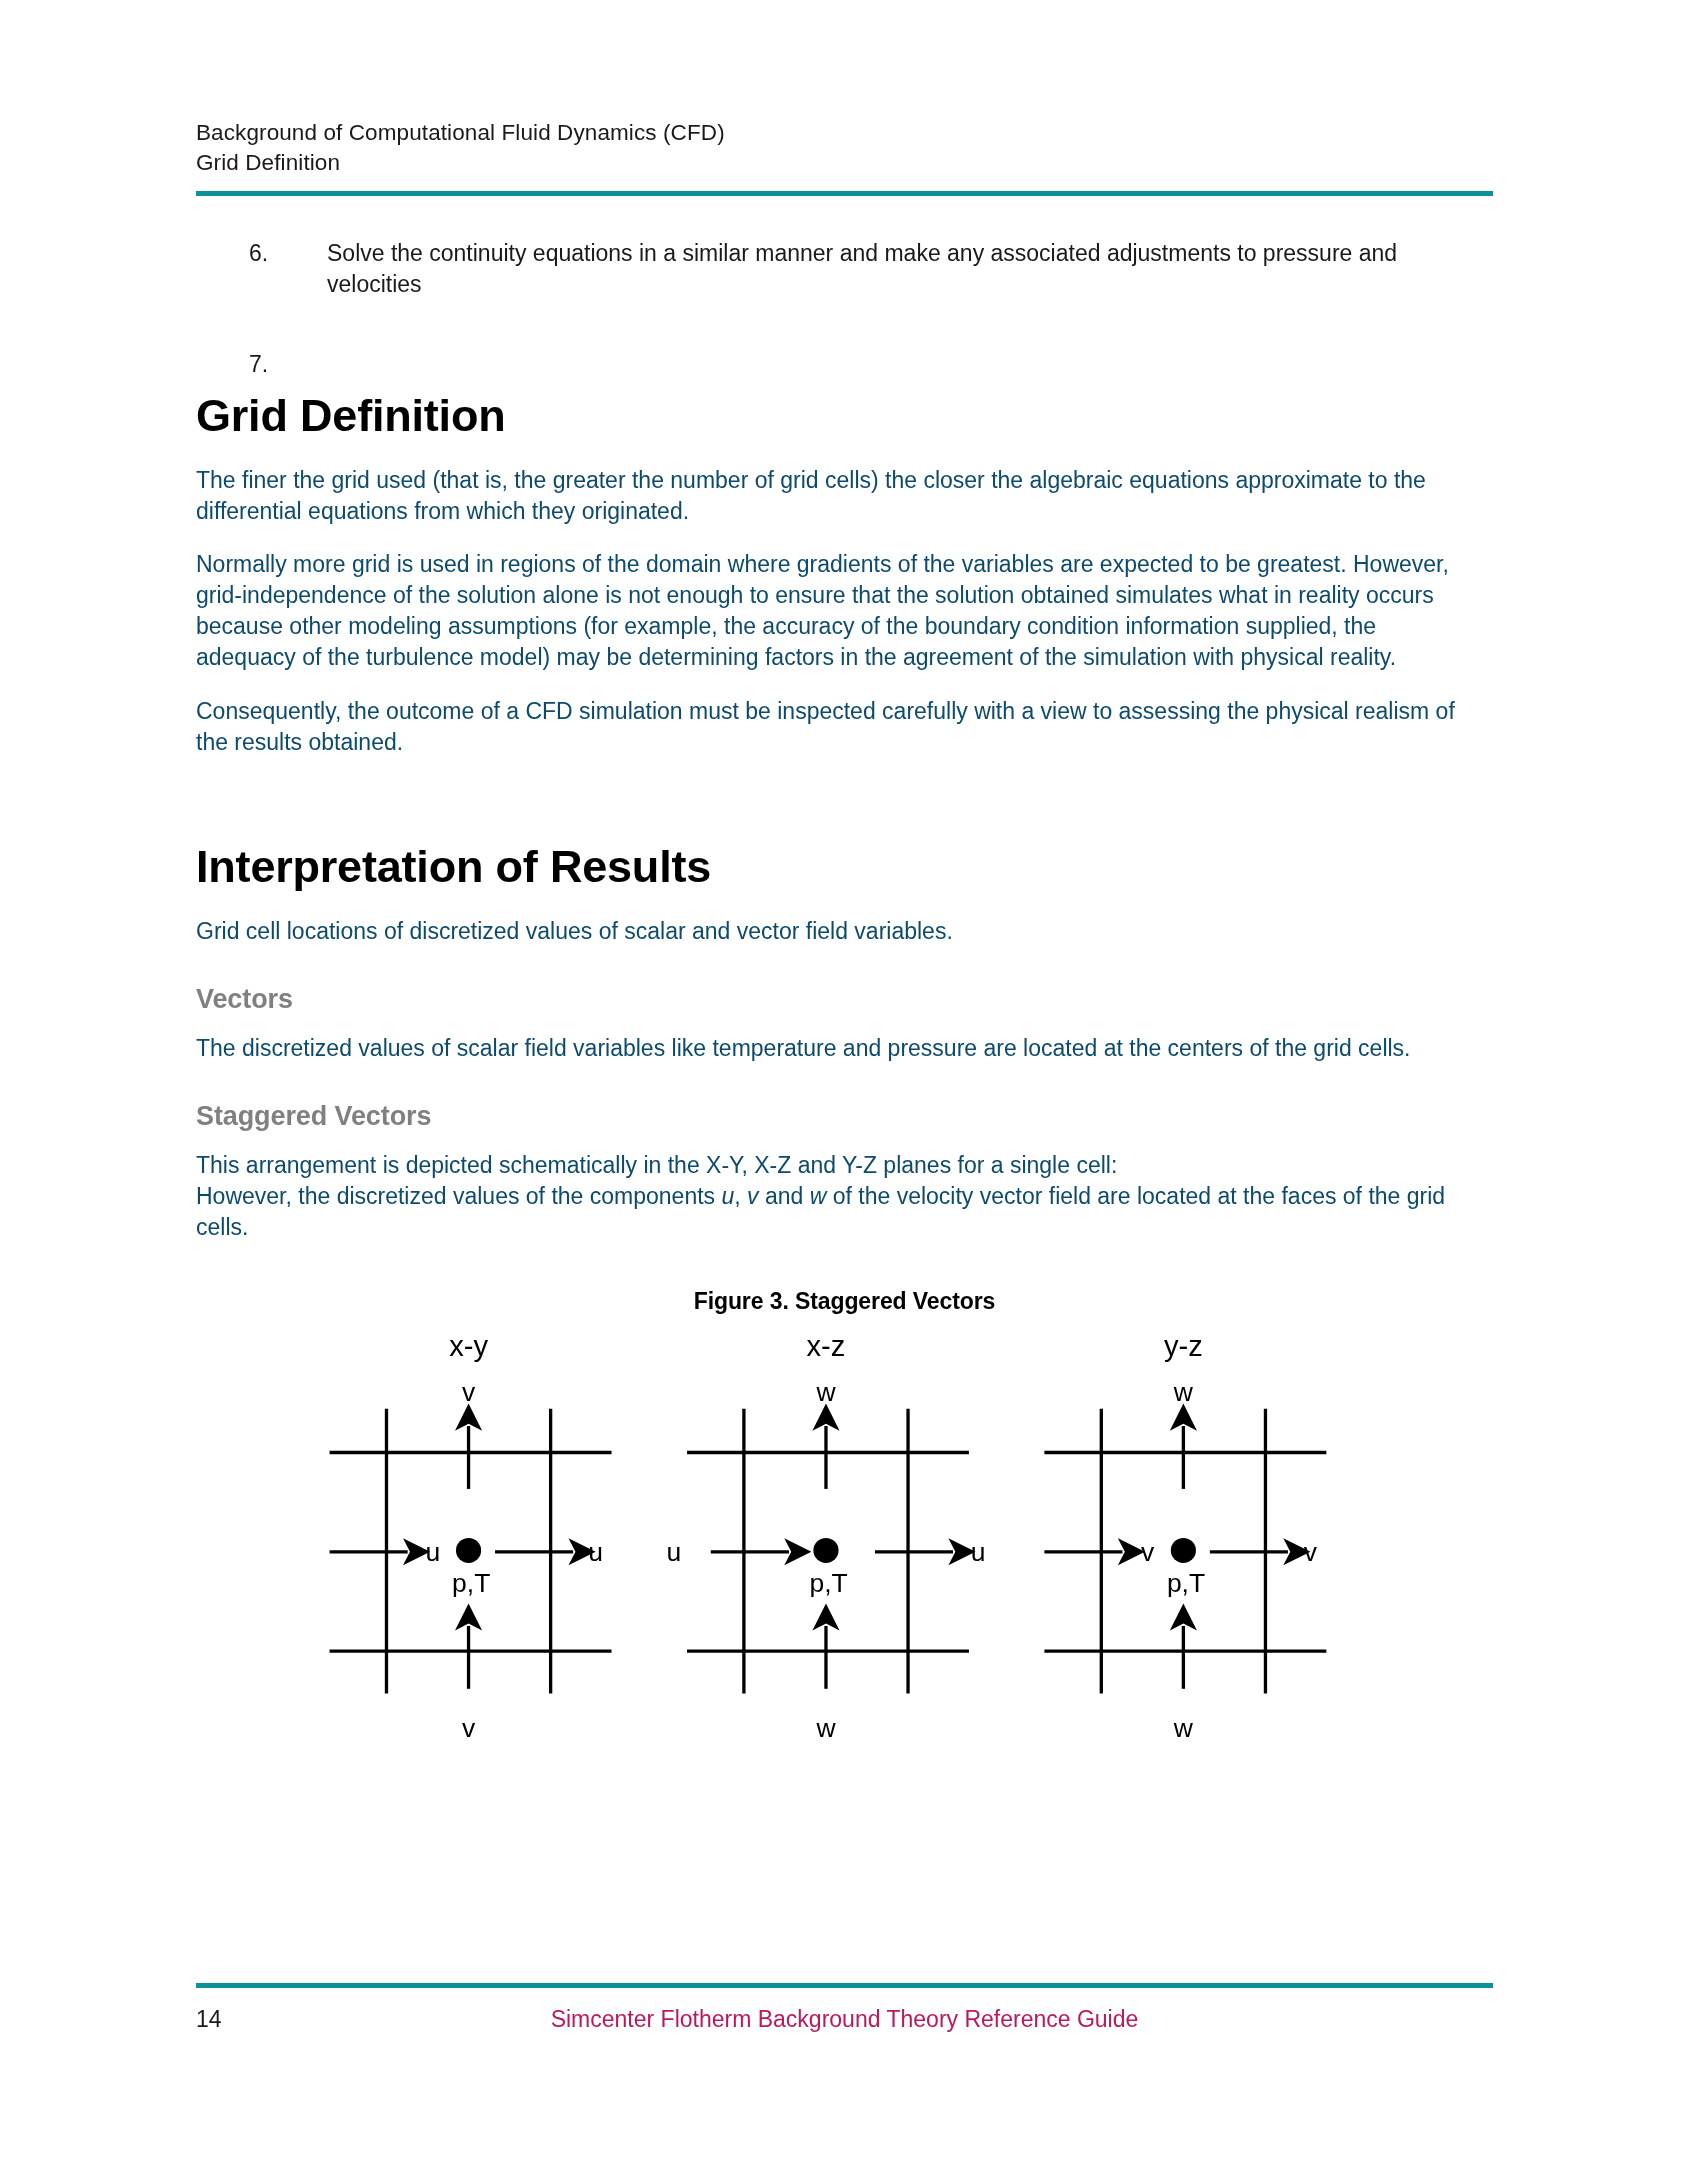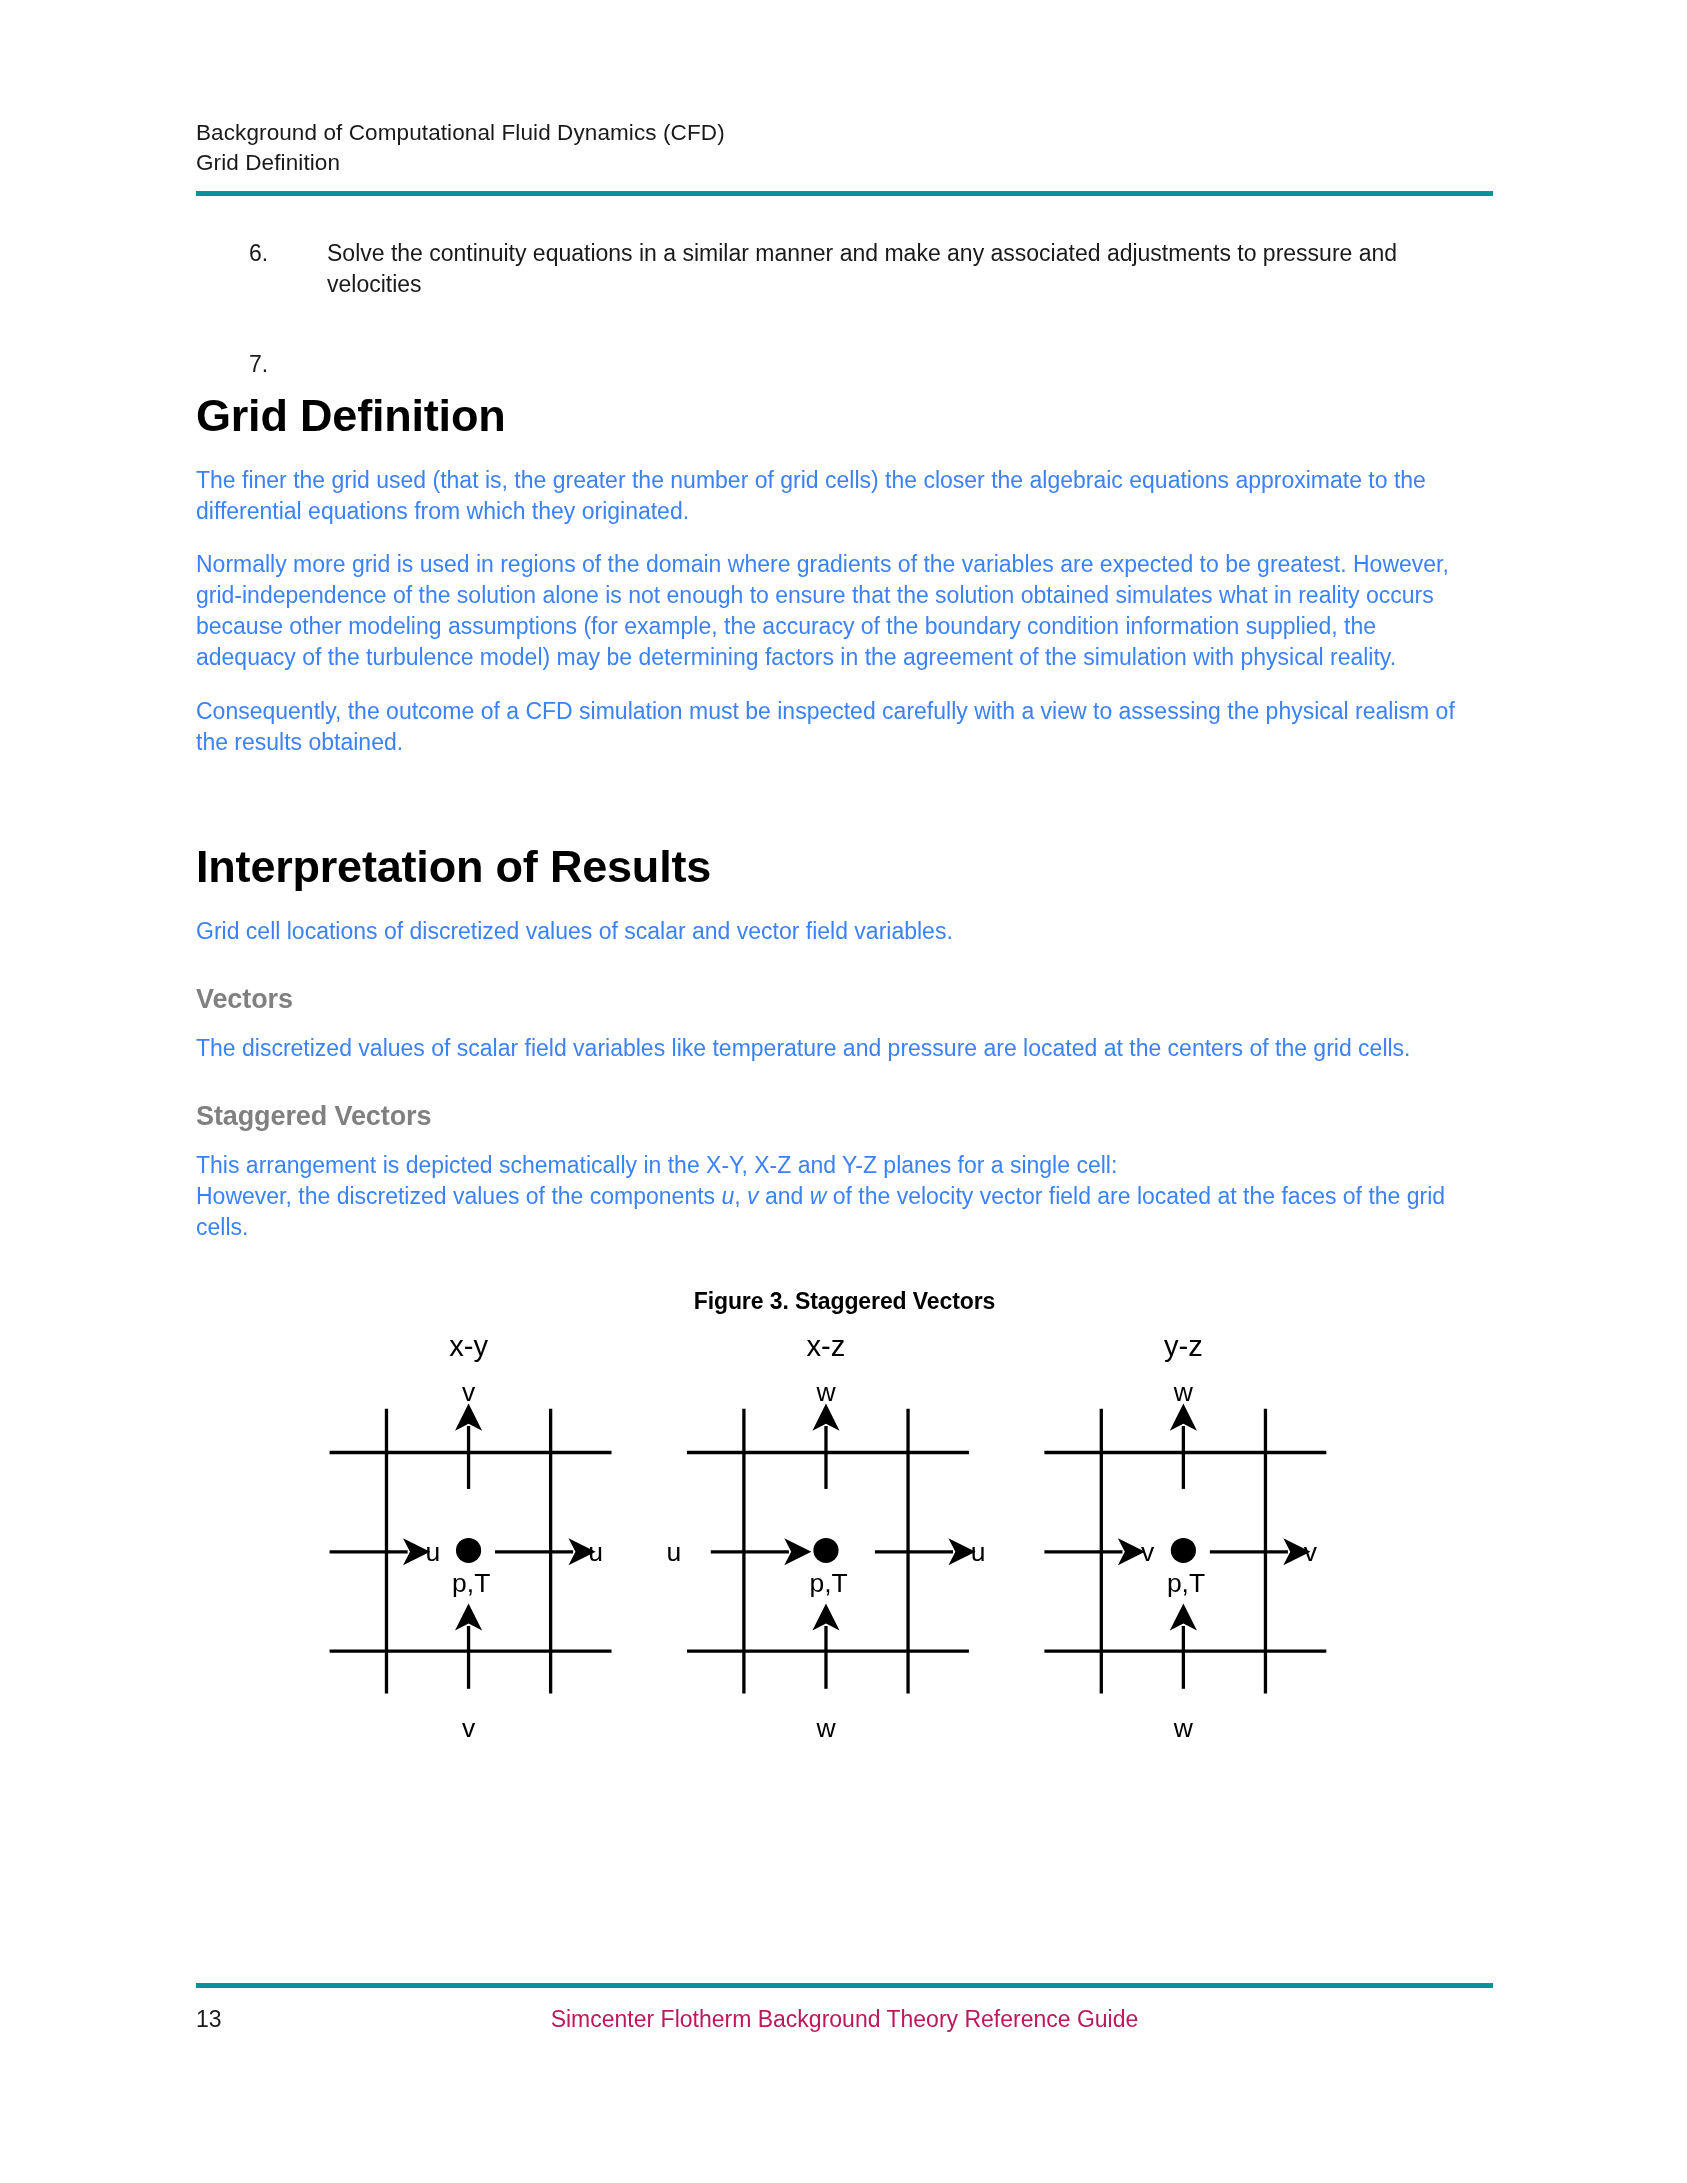--- a/index.html
+++ b/index.html
@@ -97,21 +97,21 @@
     font-weight: bold;
     color: #808080;
     margin: 36px 0 17px 0;
     letter-spacing: -0.1px;
   }
 
   p.body {
     font-size: 23px;
     line-height: 31px;
     margin: 0 0 22.5px 0;
-    color: #3b82f6;
+    color: #0c4a6e;
     max-width: 1283px;
   }
   p.body.last { margin-bottom: 0; }
   p.body i { font-style: italic; }
 
   .gap-sm { height: 17px; }
   .gap-md { height: 37px; }
 
   
   .figure-wrap {
@@ -299,18 +299,18 @@
             <text x="232" y="618" font-family="'Liberation Sans', sans-serif" font-size="40" fill="#000" text-anchor="middle">w</text>
           </g>
         </svg>
       </div>
     </div>
 
   </div>
 
   <div class="rule-bottom"></div>
   <div class="footer">
-    <div class="pageno">13</div>
+    <div class="pageno">14</div>
     <div class="guide">Simcenter Flotherm Background Theory Reference Guide</div>
   </div>
 
 </div>
 
 
 </body></html>

